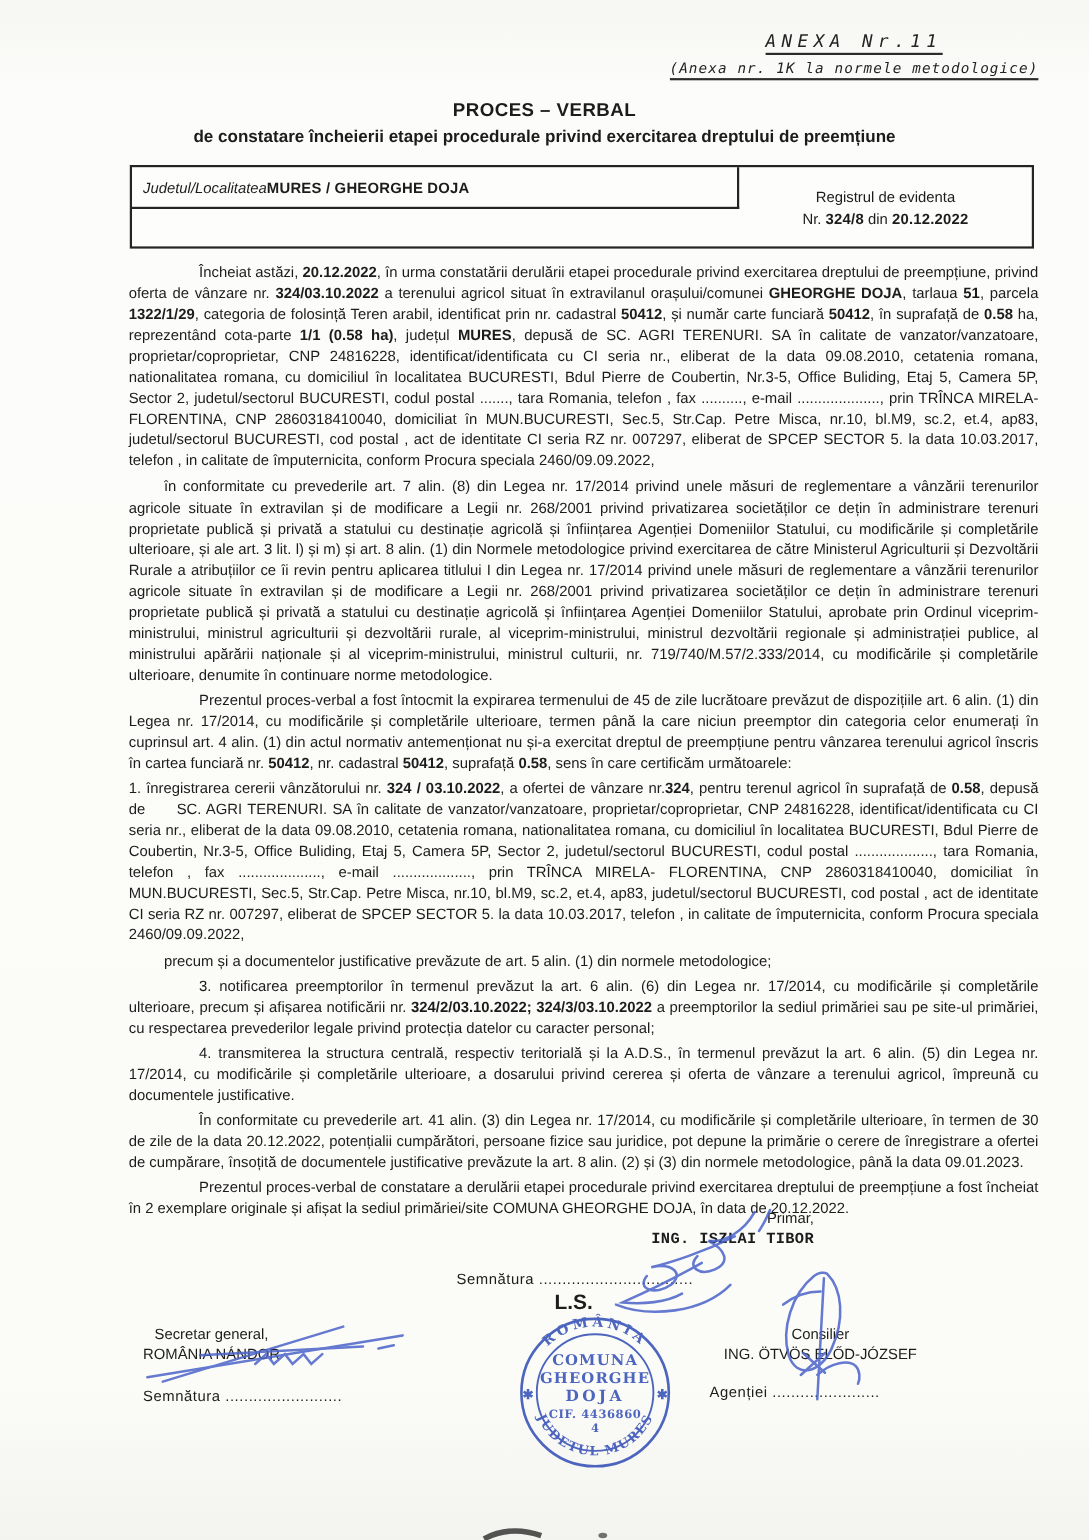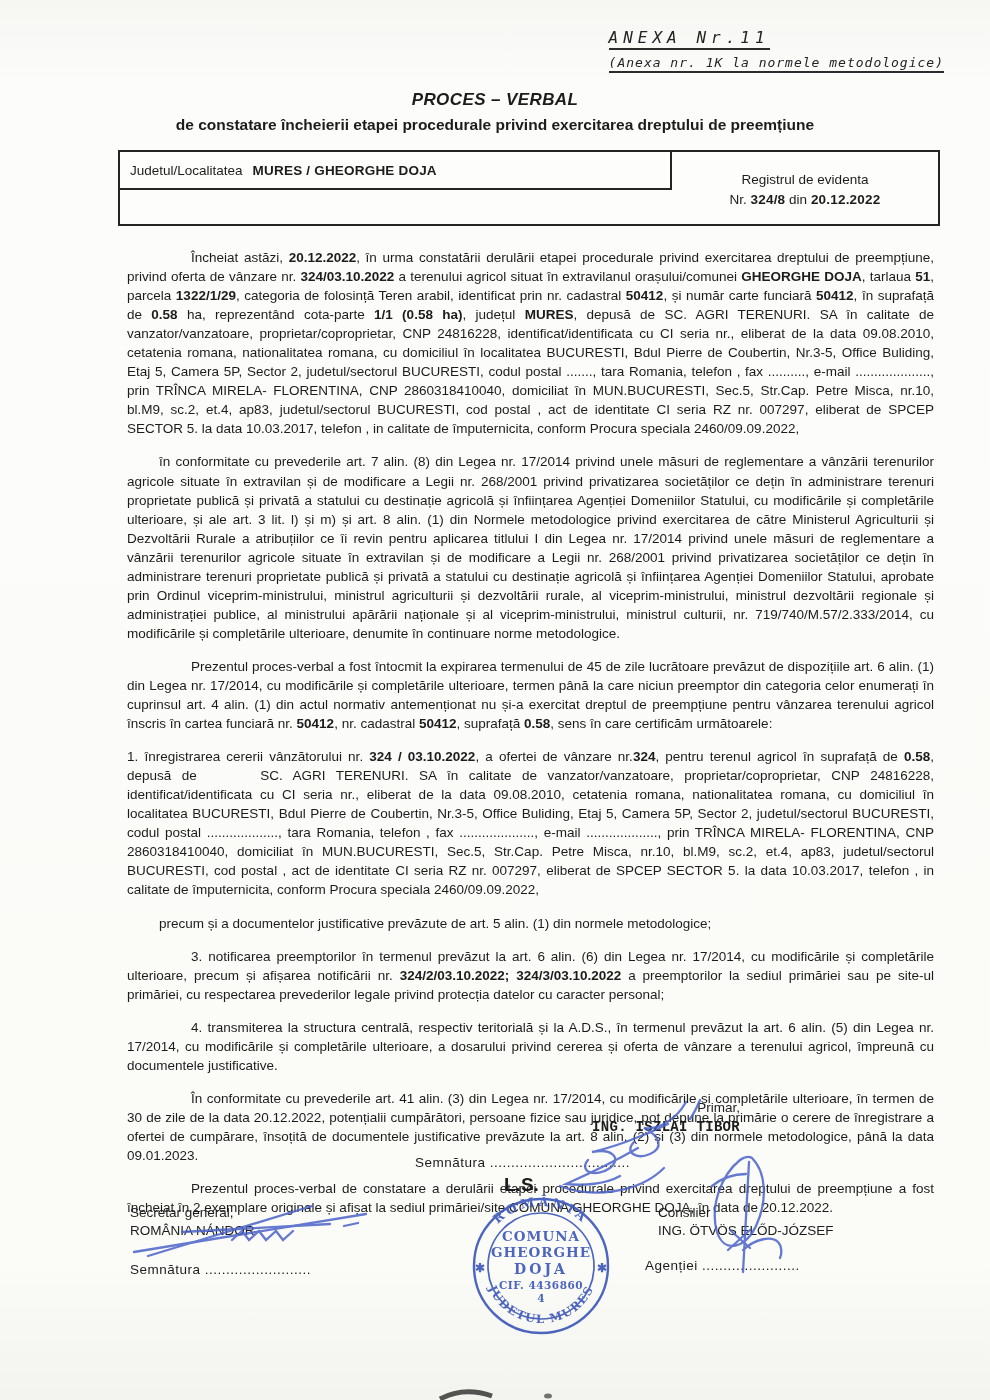--- a/index.html
+++ b/index.html
@@ -3,50 +3,50 @@
 <meta charset="utf-8">
 <style>
   html,body{margin:0;padding:0;background:#e9e9e6;}
   .page{
     position:relative;width:990px;height:1400px;margin:0 auto;overflow:hidden;
     background:linear-gradient(180deg,#f6f6f3 0%,#fcfcfa 6%,#fbfbf8 90%,#f3f3ef 100%);
     font-family:"Liberation Sans", sans-serif;color:#1c1c1c;
     --stamp:#3a55b8;--ink:#4a63c8;
   }
   
-  .anexa{position:absolute;top:28px;right:46px;text-align:left;
+  .anexa{position:absolute;top:28px;right:46px;text-align:center;
     font-family:"DejaVu Sans Mono", monospace;font-style:italic;color:#242424;}
   .anexa .l1{display:inline-block;font-size:16px;letter-spacing:5px;
     border-bottom:2px solid #2c2c2c;padding-bottom:1px;}
   .anexa .l2{display:inline-block;font-size:13px;letter-spacing:1px;margin-top:5px;
     border-bottom:2px solid #2c2c2c;padding-bottom:1px;}
   
   .titles{position:absolute;top:90px;left:0;width:990px;text-align:center;}
-  .t1{font-size:17px;font-weight:bold;letter-spacing:.4px;font-style:italic;}
+  .t1{font-size:17px;font-weight:bold;letter-spacing:.4px;}
   .t2{font-size:15.5px;font-weight:bold;margin-top:6px;}
   
   .info-table{position:absolute;top:150px;left:118px;width:822px;height:76px;
     border:2px solid #242424;display:grid;grid-template-columns:552px 1fr;grid-template-rows:38px 38px;
     box-sizing:border-box;background:rgba(255,255,255,.35);}
   .cell{font-size:13.5px;display:flex;align-items:center;padding-left:10px;box-sizing:border-box;}
-  .cell .lab{margin-right:10px;}
+  .cell .lab{font-style:italic;}
   .cell b{letter-spacing:.2px;}
   .c11{border-bottom:2px solid #242424;border-right:2px solid #242424;}
   .c21{border-right:2px solid #242424;}
   .creg{grid-column:2;grid-row:1 / span 2;display:flex;flex-direction:column;
     align-items:center;justify-content:center;font-size:13.5px;line-height:20px;padding:0;}
   
   .body{position:absolute;top:234px;left:113px;width:835px;
     font-size:13.5px;line-height:19.05px;text-align:justify;}
-  .bp{margin:14px;}
+  .bp{margin:4px;}
   .ind-2{text-indent:64px;}
   .ind-1{text-indent:32px;}
   .ind-0{text-indent:0;}
   
-  .abs{position:absolute;}
+  .abs{position:absolute;text-align:center;}
   .primar-block{top:1100px;left:330px;width:410px;text-align:right;}
   .primar-block .role{font-size:13.5px;}
   .primar-block .name{font-size:14px;font-weight:bold;margin-top:4px;letter-spacing:.3px;font-family:Liberation Mono, monospace;}
   .semn{font-size:13.5px;letter-spacing:.5px;}
   .semn1{top:1155px;left:415px;}
   .ls{top:1174px;left:504px;font-size:19px;font-weight:bold;}
   .secretar-block{top:1204px;left:130px;font-size:13.5px;line-height:18px;}
   .semn2{top:1262px;left:130px;}
   .consilier-block{top:1204px;left:658px;font-size:13.5px;line-height:18px;}
   .semn3{top:1258px;left:645px;}

